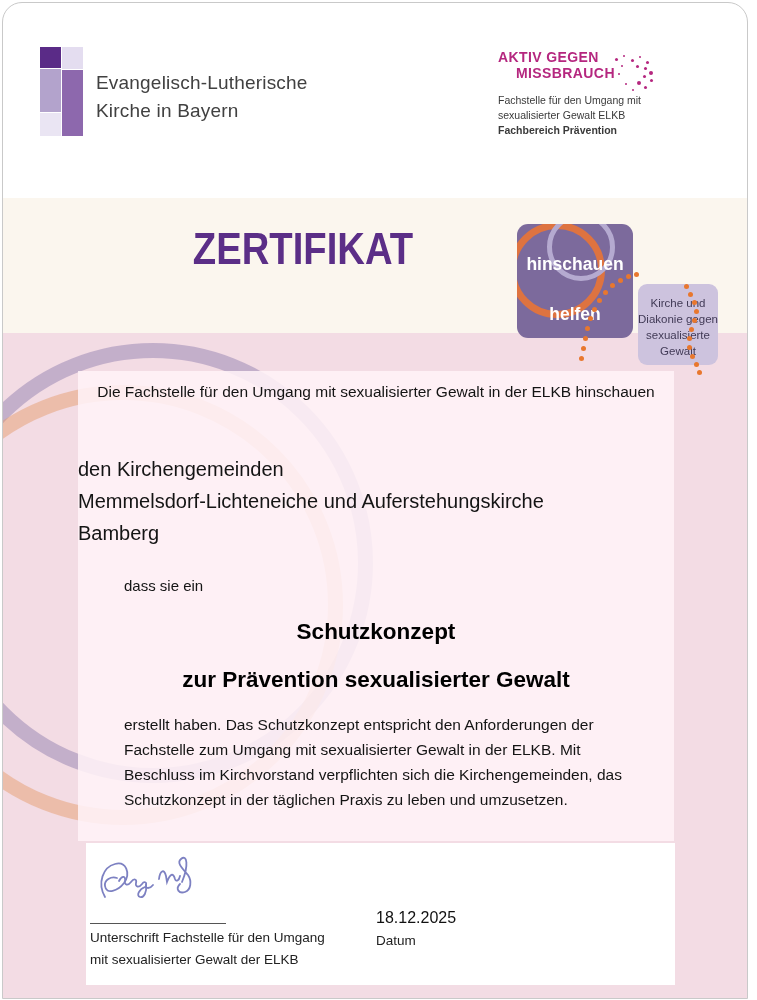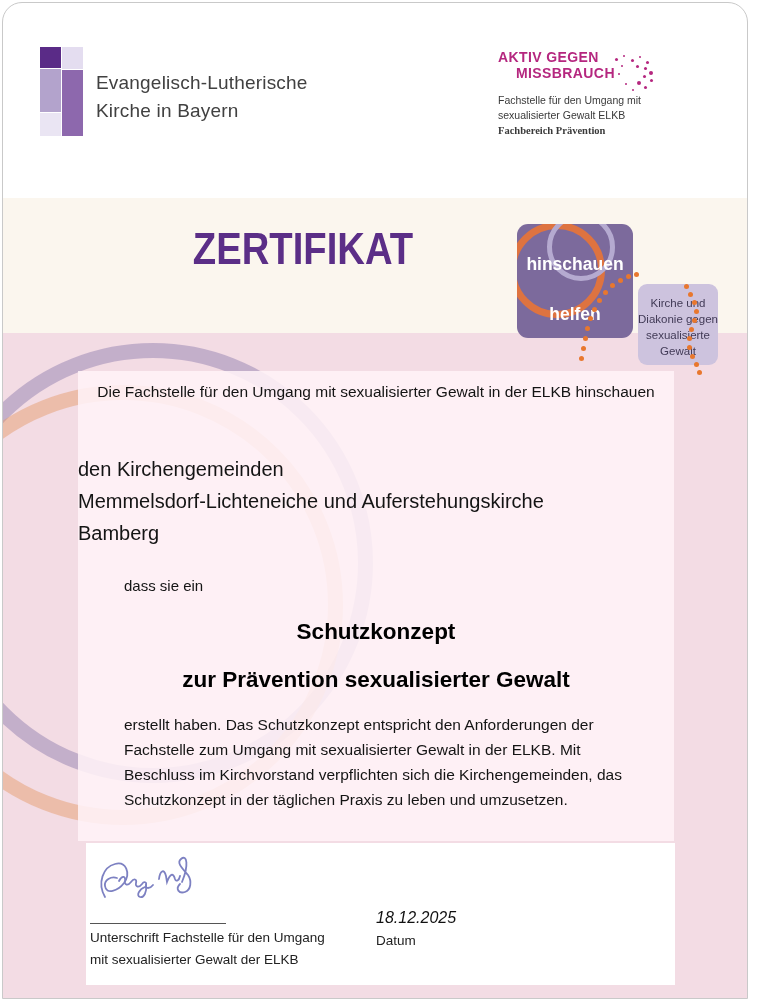--- a/index.html
+++ b/index.html
@@ -6,21 +6,21 @@
   body{width:757px;height:1000px;position:relative;font-family:"Liberation Sans",sans-serif;-webkit-font-smoothing:antialiased;}
   .page{position:absolute;left:2px;top:2px;width:744px;height:995px;background:#ffffff;
         border:1px solid #c9c9c9;border-radius:20px 20px 0 0;overflow:hidden;}
   .abs{position:absolute;}
   
   .sq{position:absolute;}
   .org-name{position:absolute;left:93px;top:66px;font-size:19px;line-height:28px;color:#414141;letter-spacing:.2px;}
   .aktiv{position:absolute;left:495px;top:46px;color:#b5277f;font-weight:bold;font-size:14px;line-height:16px;letter-spacing:.4px;}
   .aktiv .l2{margin-left:18px;}
   .fach{position:absolute;left:495px;top:90px;font-size:10.5px;line-height:15px;color:#3a3a3a;}
-  .fach .b{font-weight:bold;font-family:Liberation Serif, serif;}
+  .fach .b{font-weight:bold;}
   .spk{position:absolute;background:#b5277f;border-radius:50%;}
   
   .cream{position:absolute;left:0;top:195px;width:744px;height:135px;background:#fbf6ee;}
   .pinksec{position:absolute;left:0;top:330px;width:744px;height:665px;background:#f3dce4;overflow:hidden;}
   .ring{position:absolute;border-radius:50%;background:transparent;}
   .ring.lav{left:-70px;top:10px;width:410px;height:410px;border:15px solid rgba(137,120,170,0.45);}
   .ring.org{left:-100px;top:52px;width:410px;height:410px;border:15px solid rgba(228,150,100,0.45);}
   .title{position:absolute;left:110px;top:220px;width:380px;text-align:center;color:#5b2e87;
          font-size:45px;font-weight:600;letter-spacing:0px;transform:scaleX(.85);transform-origin:center;}
   
@@ -36,21 +36,21 @@
   .cbox{position:absolute;left:75px;top:368px;width:596px;height:470px;background:rgba(255,243,247,0.88);z-index:6;color:#141414;}
   .cbox .intro{position:absolute;left:0;top:12px;width:100%;text-align:center;font-size:15.5px;}
   .cbox .rec{position:absolute;left:0;width:100%;text-align:left;font-size:20px;}
   .cbox .conn{position:absolute;left:46px;top:206px;font-size:15px;}
   .cbox .h{position:absolute;left:0;width:100%;text-align:center;font-weight:bold;font-size:22.5px;color:#000;}
   .cbox .para{position:absolute;left:46px;top:341px;width:530px;font-size:15.5px;line-height:25px;}
   
   .sbox{position:absolute;left:83px;top:840px;width:589px;height:142px;background:#ffffff;z-index:6;color:#222222;}
   .sig-line{position:absolute;left:4px;top:80px;width:136px;border-top:1px solid #555;}
   .slabel{position:absolute;left:4px;font-size:13.5px;line-height:22px;}
-  .dateval{position:absolute;left:290px;top:66px;font-size:16px;color:#111;font-style:italic;}
+  .dateval{position:absolute;left:290px;top:66px;font-size:16px;color:#111;}
   .datelabel{position:absolute;left:290px;top:90px;font-size:13.5px;}
 </style>
 </head>
 <body>
 
 <div class="page">
 
   <div class="cream"></div>
   <div class="title">ZERTIFIKAT</div>
 

